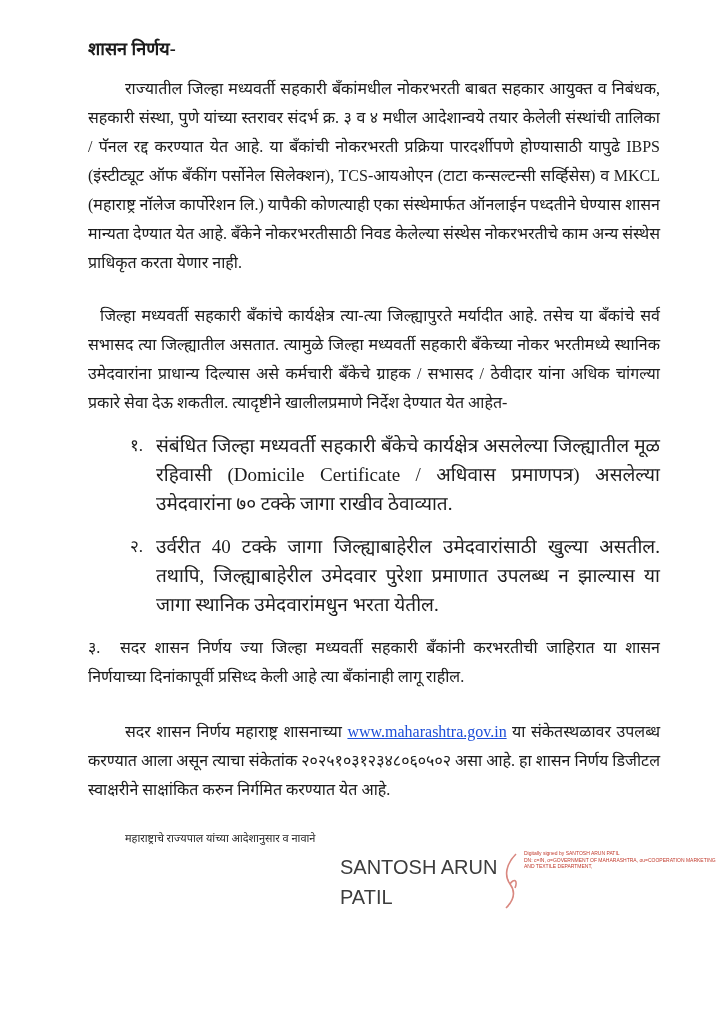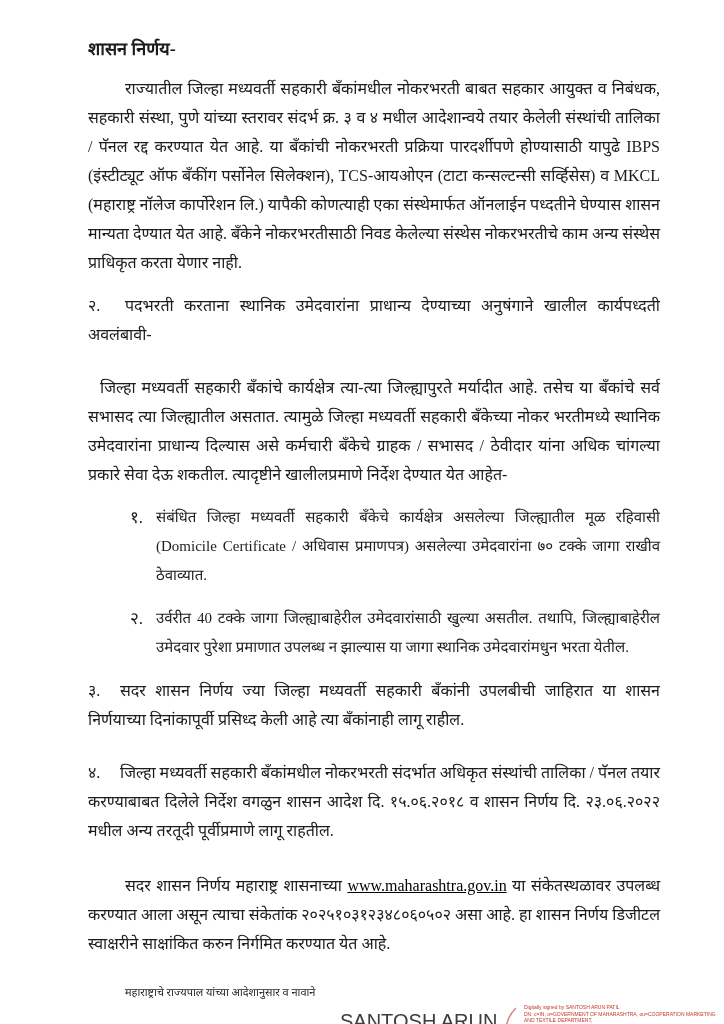--- a/index.html
+++ b/index.html
@@ -33,22 +33,22 @@
     display: inline-block;
     width: 37px;
     text-indent: 0;
   }
   .num-inline.narrow { width: 32px; }
   .gap-md { margin-top: 14px; }
   .gap-sm { margin-top: 24px; }
   .sublist { margin: 14px 0 0 42px; list-style: none; }
   .sublist li { display: flex; margin-bottom: 14px; }
   .sublist .li-num { width: 26px; flex-shrink: 0; font-size: 17px; line-height: 29px; }
-  .sublist .li-text { flex: 1; font-size: 15px; line-height: 29px; text-align: justify; }
-  a.gov-link { color: #000000; text-decoration: underline; }
+  .sublist .li-text { flex: 1; font-size: 19px; line-height: 29px; text-align: justify; }
+  a.gov-link { color: #1d4ed8; text-decoration: underline; }
   .by-order {
     margin-top: 22px;
     margin-left: 37px;
     font-size: 11px;
     line-height: 24px;
   }
   .sig-area {
     position: relative;
     height: 128px;
   }
@@ -81,38 +81,36 @@
 </style>
 </head>
 <body>
 
 <div class="page">
 
   <div class="doc-heading">शासन निर्णय-</div>
 
   <p class="body-text indent-lg">राज्यातील जिल्हा मध्यवर्ती सहकारी बँकांमधील नोकरभरती बाबत सहकार आयुक्त व निबंधक, सहकारी संस्था, पुणे यांच्या स्तरावर संदर्भ क्र. ३ व ४ मधील आदेशान्वये तयार केलेली संस्थांची तालिका / पॅनल रद्द करण्यात येत आहे. या बँकांची नोकरभरती प्रक्रिया पारदर्शीपणे होण्यासाठी यापुढे IBPS (इंस्टीट्यूट ऑफ बँकींग पर्सोनेल सिलेक्शन), TCS-आयओएन (टाटा कन्सल्टन्सी सर्व्हिसेस) व MKCL (महाराष्ट्र नॉलेज कार्पोरेशन लि.) यापैकी कोणत्याही एका संस्थेमार्फत ऑनलाईन पध्दतीने घेण्यास शासन मान्यता देण्यात येत आहे. बँकेने नोकरभरतीसाठी निवड केलेल्या संस्थेस नोकरभरतीचे काम अन्य संस्थेस प्राधिकृत करता येणार नाही.</p>
 
-  <p class="body-text gap-md"><span class="num-inline">२.</span><span>पदभरती करताना स्थानिक उमेदवारांना प्राधान्य देण्याच्या अनुषंगाने खालील कार्यपध्दती अवलंबावी-</span></p>
 
   <p class="body-text indent-sm gap-sm">जिल्हा मध्यवर्ती सहकारी बँकांचे कार्यक्षेत्र त्या-त्या जिल्ह्यापुरते मर्यादीत आहे. तसेच या बँकांचे सर्व सभासद त्या जिल्ह्यातील असतात. त्यामुळे जिल्हा मध्यवर्ती सहकारी बँकेच्या नोकर भरतीमध्ये स्थानिक उमेदवारांना प्राधान्य दिल्यास असे कर्मचारी बँकेचे ग्राहक / सभासद / ठेवीदार यांना अधिक चांगल्या प्रकारे सेवा देऊ शकतील. त्यादृष्टीने खालीलप्रमाणे निर्देश देण्यात येत आहेत-</p>
 
   <ol class="sublist">
     <li>
       <span class="li-num">१.</span>
       <span class="li-text">संबंधित जिल्हा मध्यवर्ती सहकारी बँकेचे कार्यक्षेत्र असलेल्या जिल्ह्यातील मूळ रहिवासी (Domicile Certificate / अधिवास प्रमाणपत्र) असलेल्या उमेदवारांना ७० टक्के जागा राखीव ठेवाव्यात.</span>
     </li>
     <li>
       <span class="li-num">२.</span>
       <span class="li-text">उर्वरीत 40 टक्के जागा जिल्ह्याबाहेरील उमेदवारांसाठी खुल्या असतील. तथापि, जिल्ह्याबाहेरील उमेदवार पुरेशा प्रमाणात उपलब्ध न झाल्यास या जागा स्थानिक उमेदवारांमधुन भरता येतील.</span>
     </li>
   </ol>
 
-  <p class="body-text"><span class="num-inline narrow">३.</span><span>सदर शासन निर्णय ज्या जिल्हा मध्यवर्ती सहकारी बँकांनी उपलबीची जाहिरात या शासन निर्णयाच्या दिनांकापूर्वी प्रसिध्द केली आहे त्या बँकांनाही लागू राहील.</span></p>
+  <p class="body-text"><span class="num-inline narrow">३.</span><span>सदर शासन निर्णय ज्या जिल्हा मध्यवर्ती सहकारी बँकांनी करभरतीची जाहिरात या शासन निर्णयाच्या दिनांकापूर्वी प्रसिध्द केली आहे त्या बँकांनाही लागू राहील.</span></p>
 
-  <p class="body-text gap-sm"><span class="num-inline narrow">४.</span><span>जिल्हा मध्यवर्ती सहकारी बँकांमधील नोकरभरती संदर्भात अधिकृत संस्थांची तालिका / पॅनल तयार करण्याबाबत दिलेले निर्देश वगळुन शासन आदेश दि. १५.०६.२०१८ व शासन निर्णय दि. २३.०६.२०२२ मधील अन्य तरतूदी पूर्वीप्रमाणे लागू राहतील.</span></p>
 
   <p class="body-text indent-lg" style="margin-top:26px;"><span>सदर शासन निर्णय महाराष्ट्र शासनाच्या</span> <a class="gov-link" href="#">www.maharashtra.gov.in</a><span> या संकेतस्थळावर उपलब्ध करण्यात आला असून त्याचा संकेतांक २०२५१०३१२३४८०६०५०२ असा आहे. हा शासन निर्णय डिजीटल स्वाक्षरीने साक्षांकित करुन निर्गमित करण्यात येत आहे.</span></p>
 
   <div class="by-order">महाराष्ट्राचे राज्यपाल यांच्या आदेशानुसार व नावाने</div>
 
   <div class="sig-area">
     <div class="sig-typed">SANTOSH ARUN PATIL</div>
 
     <div class="sig-stamp">
       <svg class="stamp-squiggle" width="22" height="62" viewBox="0 0 22 62">

